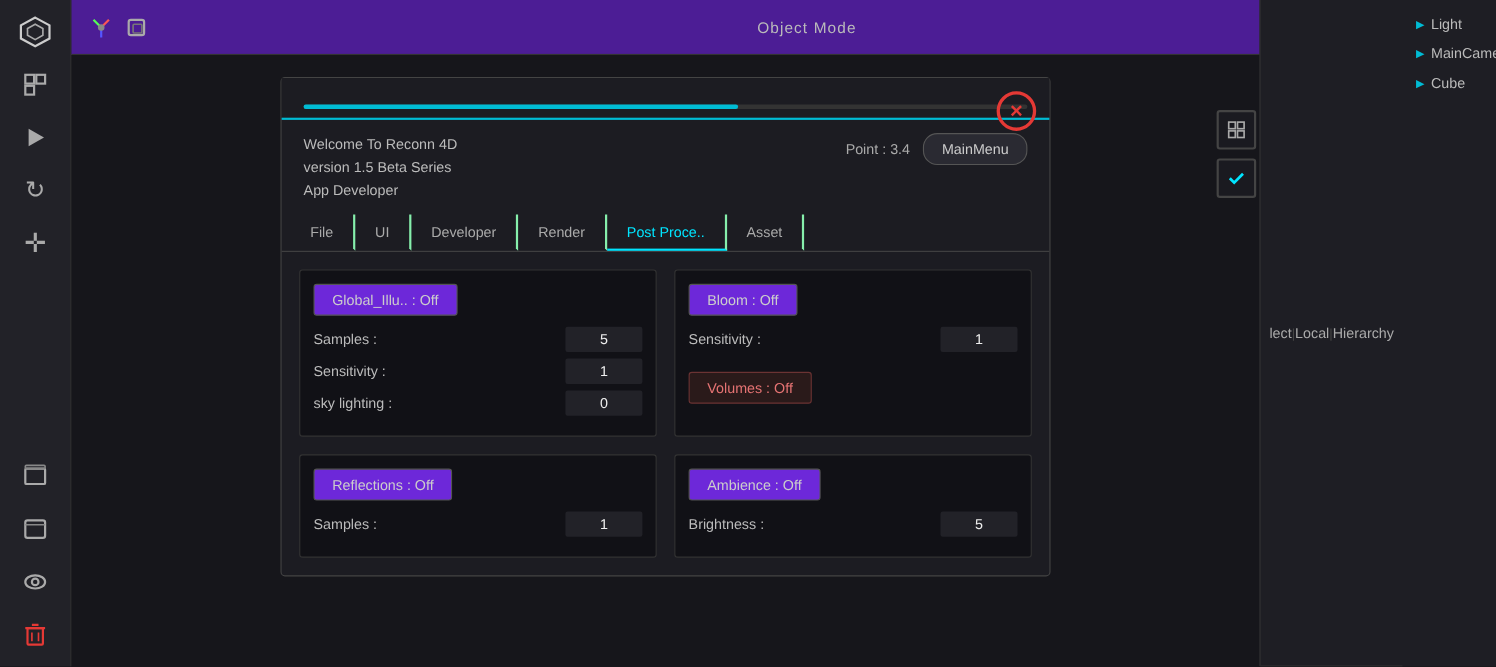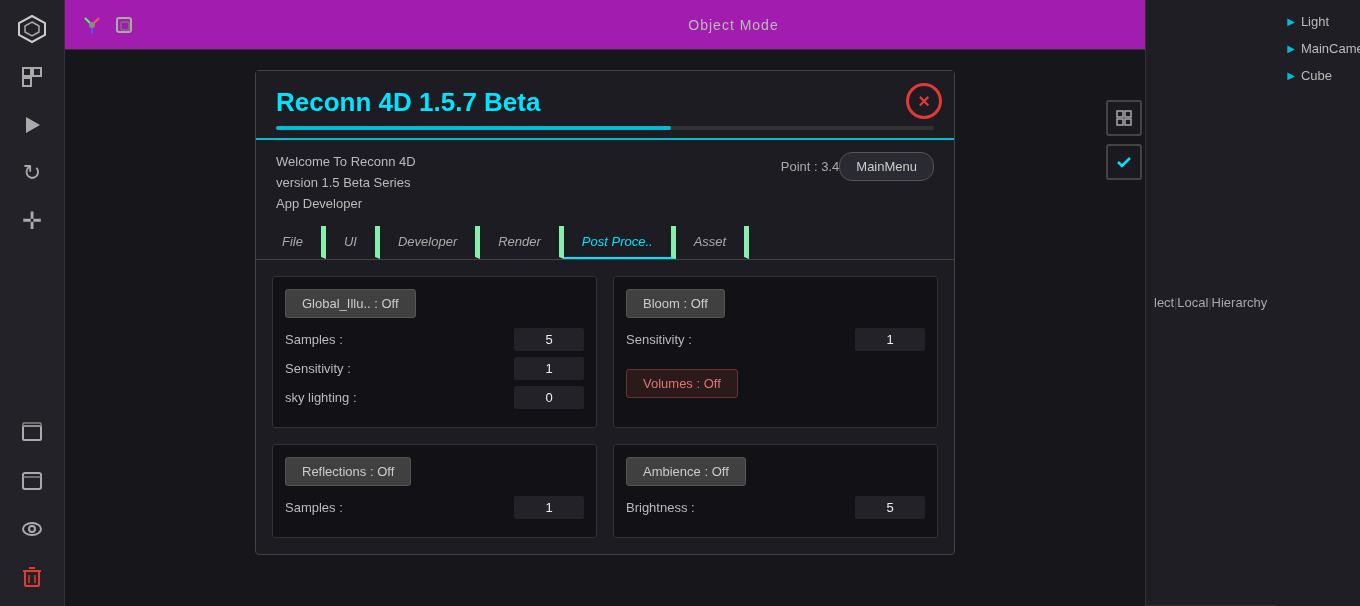--- a/index.html
+++ b/index.html
@@ -36,21 +36,21 @@
       font-size: 20px;
     }
     .sidebar-icon.active { color: #fff; }
 
     
     .top-bar {
       position: absolute;
       left: 65px; top: 0;
       width: 1295px;
       height: 50px;
-      background: #a21caf;
+      background: #4c1d95;
       display: flex;
       align-items: center;
       justify-content: space-between;
       padding: 0 16px;
       border-bottom: 1px solid #333;
     }
     .top-bar-center {
       font-size: 14px;
       color: #bbb;
       letter-spacing: 1px;
@@ -126,20 +126,21 @@
       font-size: 13px;
       color: #bbb;
       display: flex;
       align-items: flex-start;
       justify-content: space-between;
     }
     .dialog-info-left { line-height: 1.6; }
     .dialog-info-right {
       display: flex;
       align-items: center;
+      gap: 12px;
     }
     .point-label {
       font-size: 13px;
       color: #aaa;
     }
     .main-menu-btn {
       background: #2a2a32;
       color: #ccc;
       border: 1px solid #555;
       padding: 6px 16px;
@@ -153,22 +154,21 @@
       display: flex;
       border-bottom: 1px solid #444;
       padding: 0 8px;
     }
     .tab {
       padding: 8px 18px;
       font-size: 13px;
       color: #aaa;
       cursor: pointer;
       border-bottom: 2px solid transparent;
-      border-right: 5px solid #86efac;
-      font-style: italic;
+      border-right: 2px solid #86efac;
     }
     .tab.active {
       color: #00e5ff;
       border-bottom: 2px solid #00e5ff;
     }
 
     
     .dialog-content {
       padding: 16px;
       display: grid;
@@ -177,21 +177,21 @@
     }
 
     
     .panel-card {
       background: #111116;
       border: 1px solid #333;
       border-radius: 3px;
       padding: 12px;
     }
     .panel-toggle-btn {
-      background: #404040;
+      background: #6d28d9;
       border: 1px solid #555;
       color: #ccc;
       padding: 6px 16px;
       font-size: 13px;
       cursor: pointer;
       border-radius: 3px;
       margin-bottom: 10px;
       display: inline-block;
     }
     .panel-toggle-btn.red-label {
@@ -387,21 +387,20 @@
       <line x1="3" y1="11" x2="19" y2="11" stroke="#aaa" stroke-width="2"></line>
       <line x1="3" y1="16" x2="19" y2="16" stroke="#aaa" stroke-width="2"></line>
     </svg>
   </div>
 </div>
 
 <div class="main-area">
 
   <div class="dialog">
     <div class="dialog-header">
-      <div class="dialog-title">Reconn 4D 1.5.7 Beta</div>
       <div class="dialog-progress">
         <div class="dialog-progress-fill"></div>
       </div>
     </div>
     <button class="dialog-close">×</button>
 
     <div class="dialog-info">
       <div class="dialog-info-left">
         <div>Welcome To Reconn 4D</div>
         <div>version 1.5 Beta Series</div>

